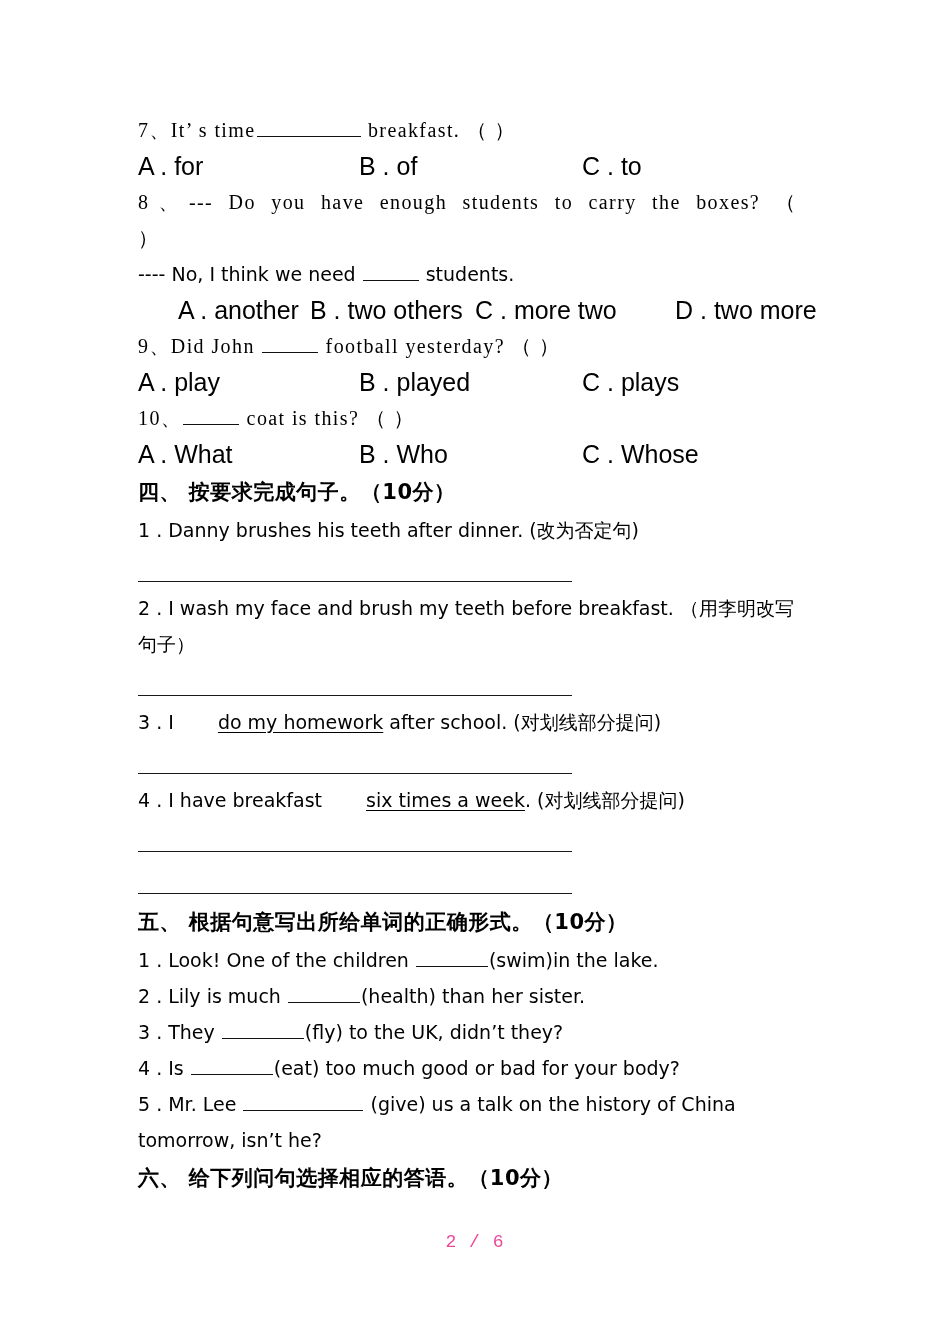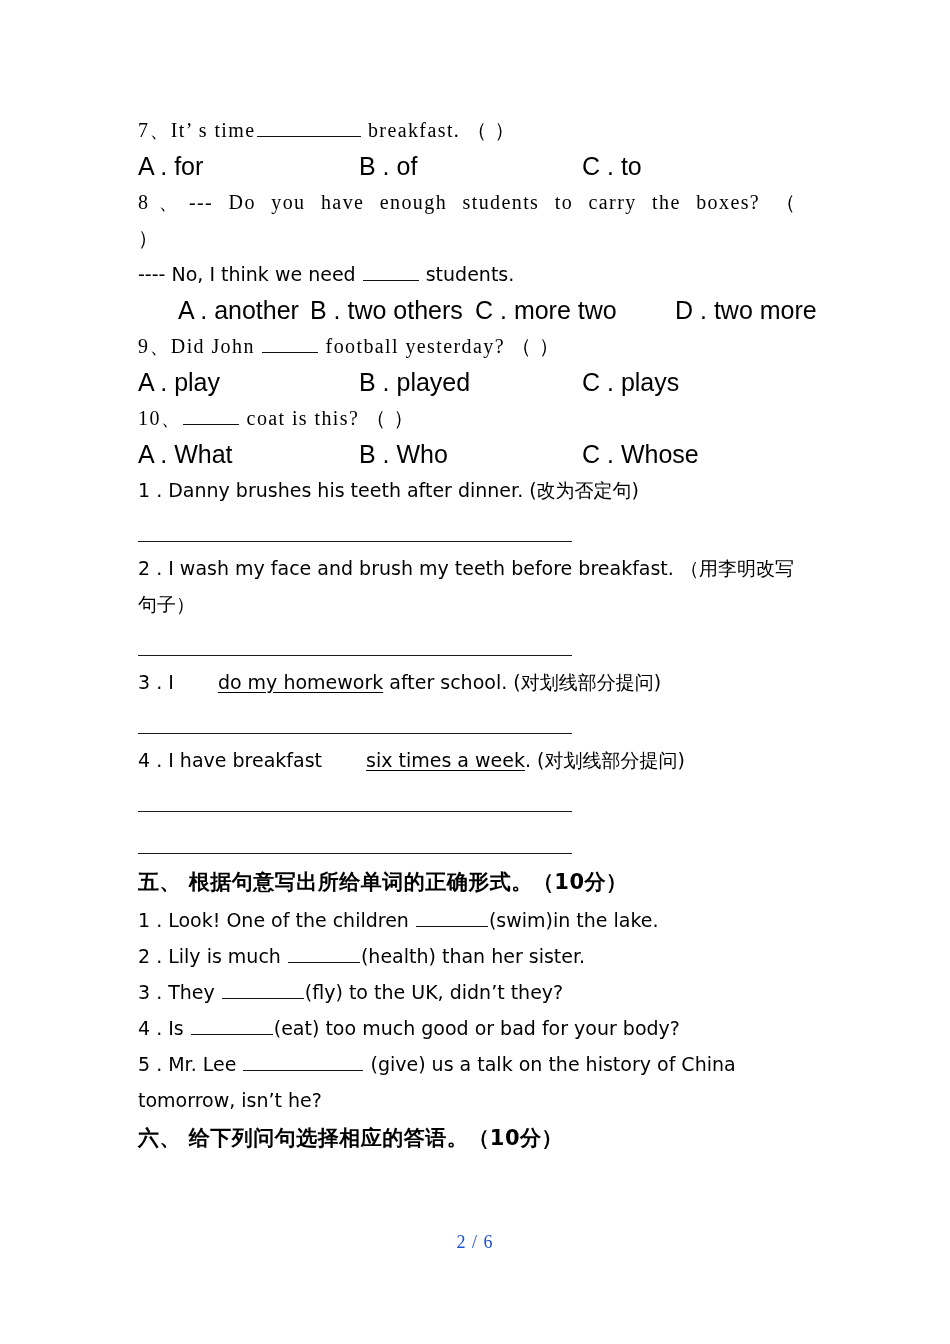--- a/index.html
+++ b/index.html
@@ -108,24 +108,24 @@
   
   .sp-6  { height: 6px; }
 
   
   .footer {
     position: absolute;
     left: 0;
     top: 1232px;
     width: 950px;
     text-align: center;
-    font-family: Liberation Serif, serif;
+    font-family: Liberation Mono, monospace;
     font-size: 18px;
     letter-spacing: 1px;
-    color: #1d4ed8;
+    color: #ec4899;
   }
 </style>
 </head>
 <body>
 
 <div class="page">
   <div class="content">
 
     <p class="q-serif"><span>7、</span><span>It’ s time</span><span class="blank blank-q7"></span><span> breakfast. （        ）</span></p>
 
@@ -156,20 +156,21 @@
     </div>
 
     <p class="q-serif"><span>10、</span><span class="blank blank-s"></span><span> coat is this? （        ）</span></p>
 
     <div class="opt-row">
       <span class="opt" style="left:0px;">A . What</span>
       <span class="opt" style="left:221px;">B . Who</span>
       <span class="opt" style="left:444px;">C . Whose</span>
     </div>
 
+    <p class="section-head">四、 按要求完成句子。（10分）</p>
 
     <p class="q-sans"><span>1 . </span><span>Danny brushes his teeth after dinner. (改为否定句)</span></p>
     <div class="sp-6"></div>
     <div class="answer-rule"></div>
 
     <p class="q-sans"><span>2 . </span><span>I wash my face and brush my teeth before breakfast.  （用李明改写句子）</span></p>
     <div class="sp-6"></div>
     <div class="answer-rule"></div>
 
     <p class="q-sans"><span>3 . </span><span>I </span><span class="uline">do my homework</span><span> after school. (对划线部分提问)</span></p>

